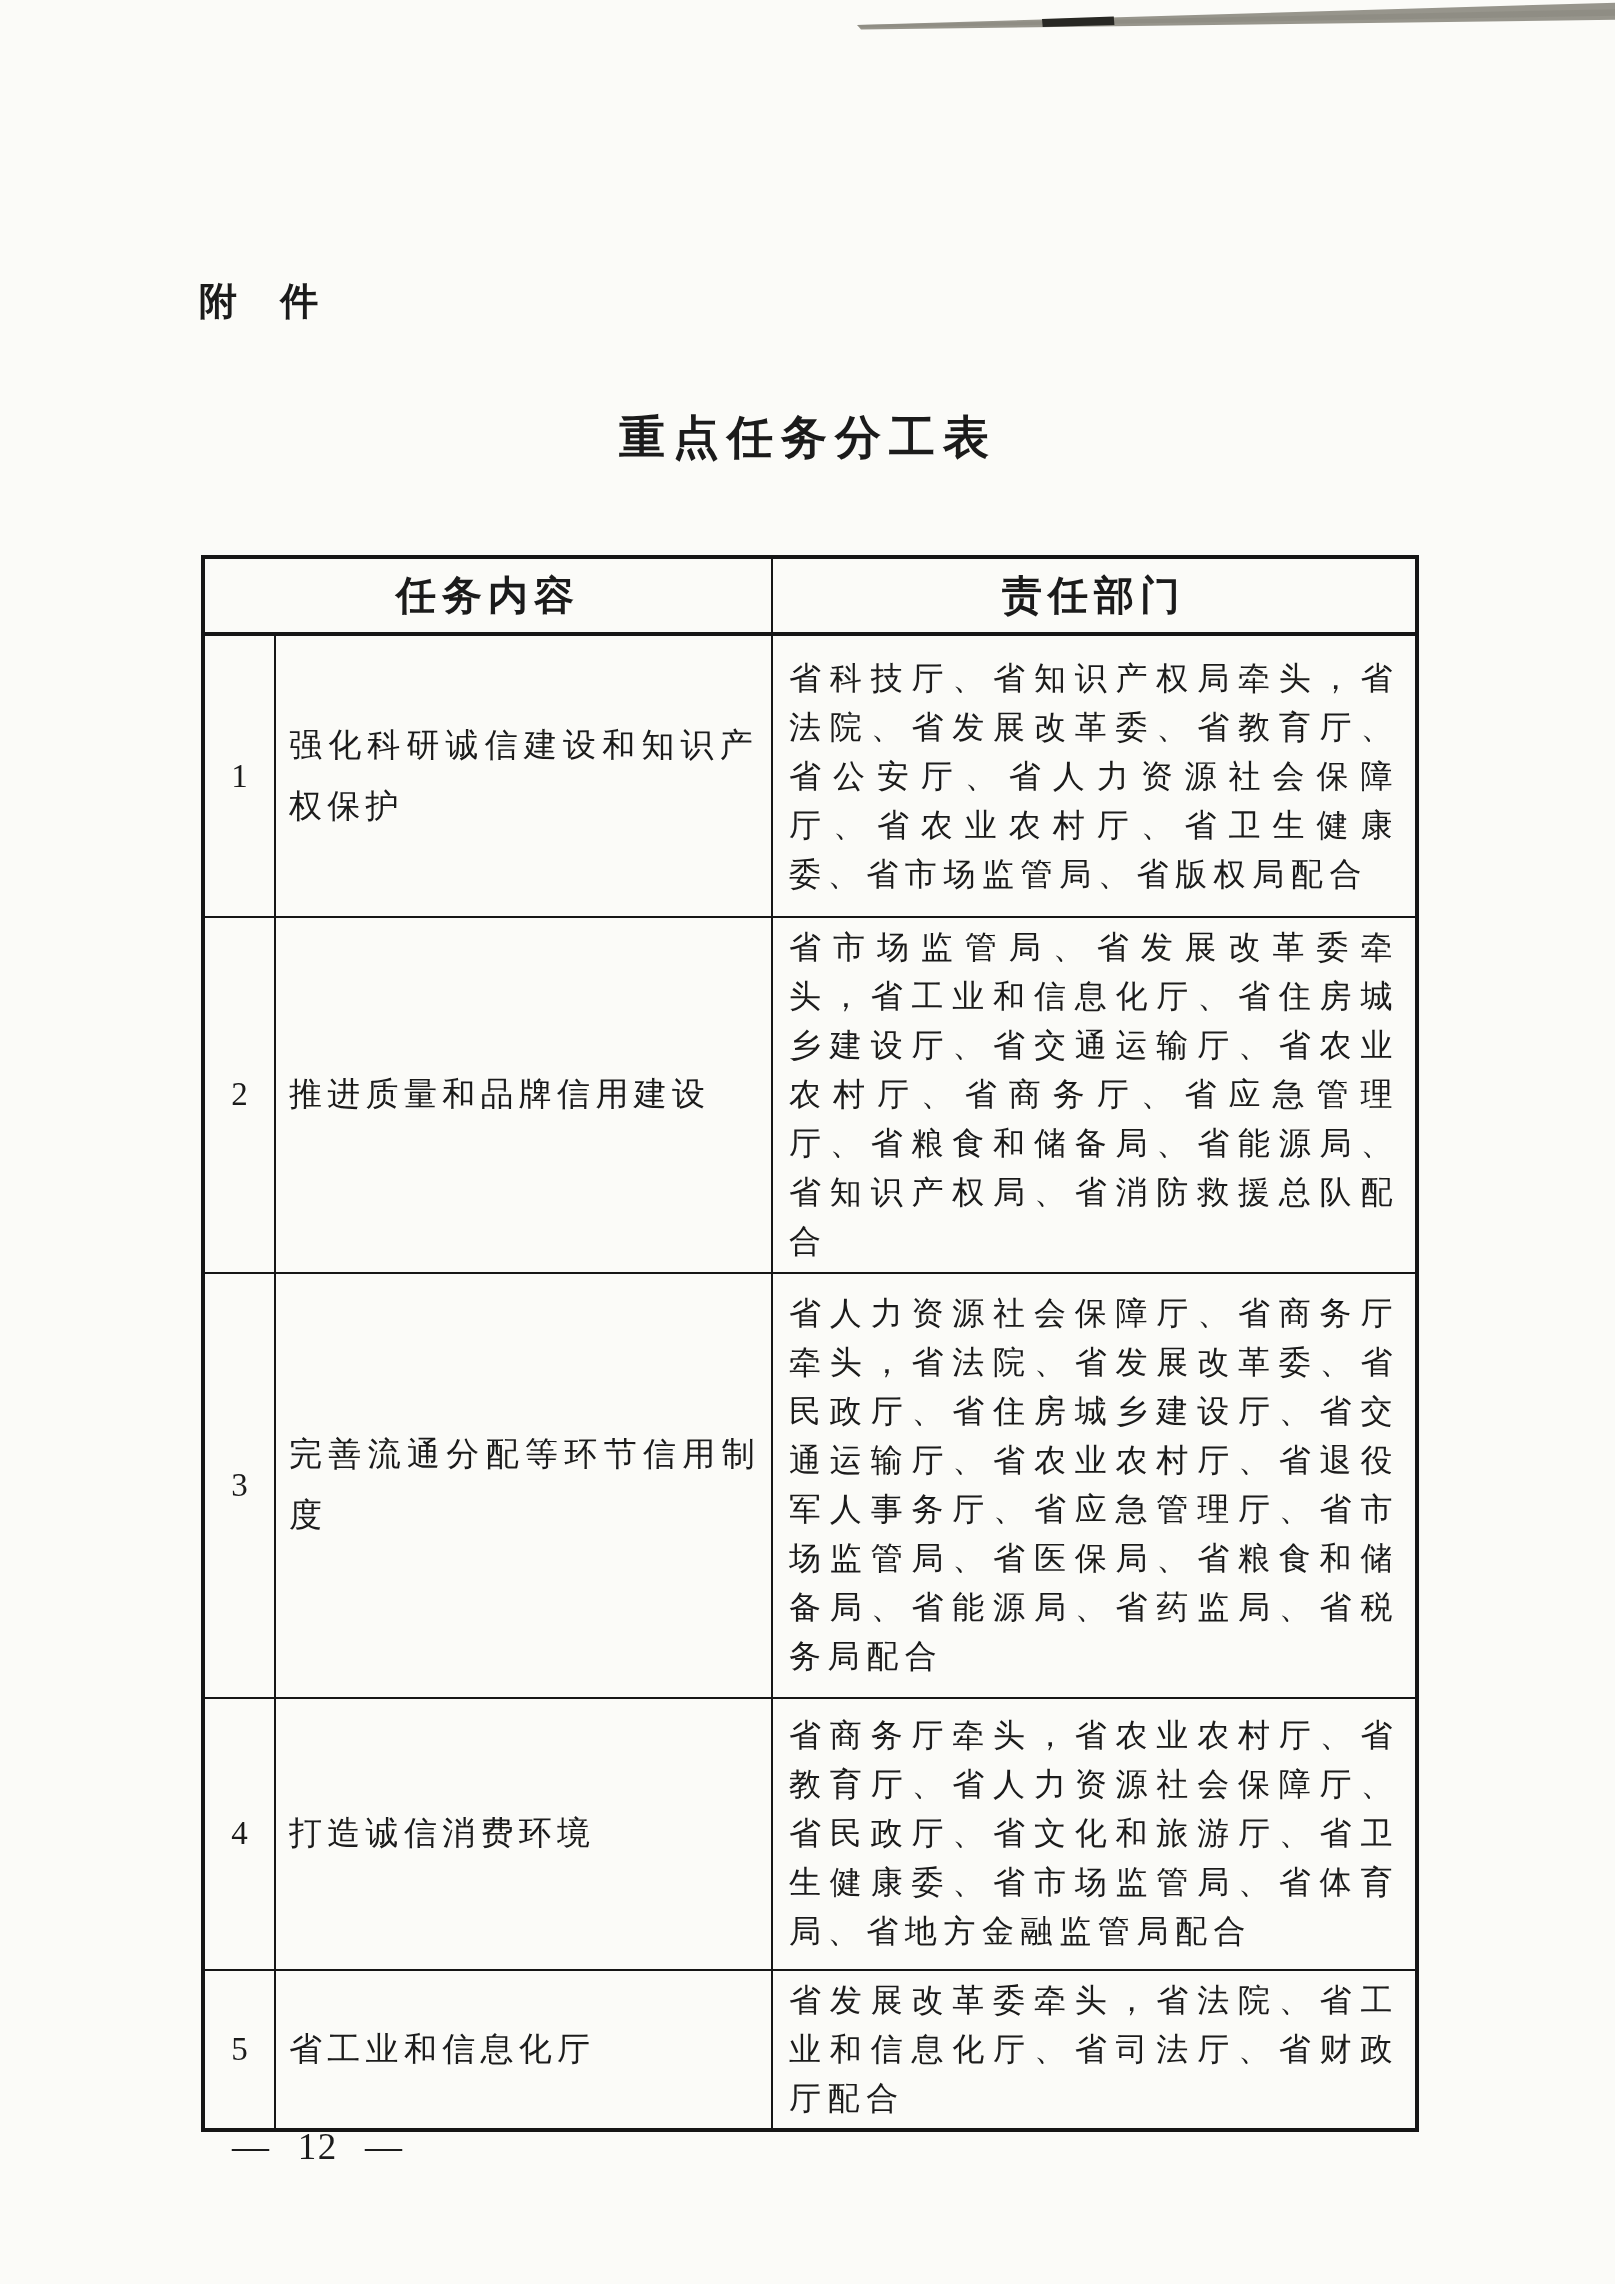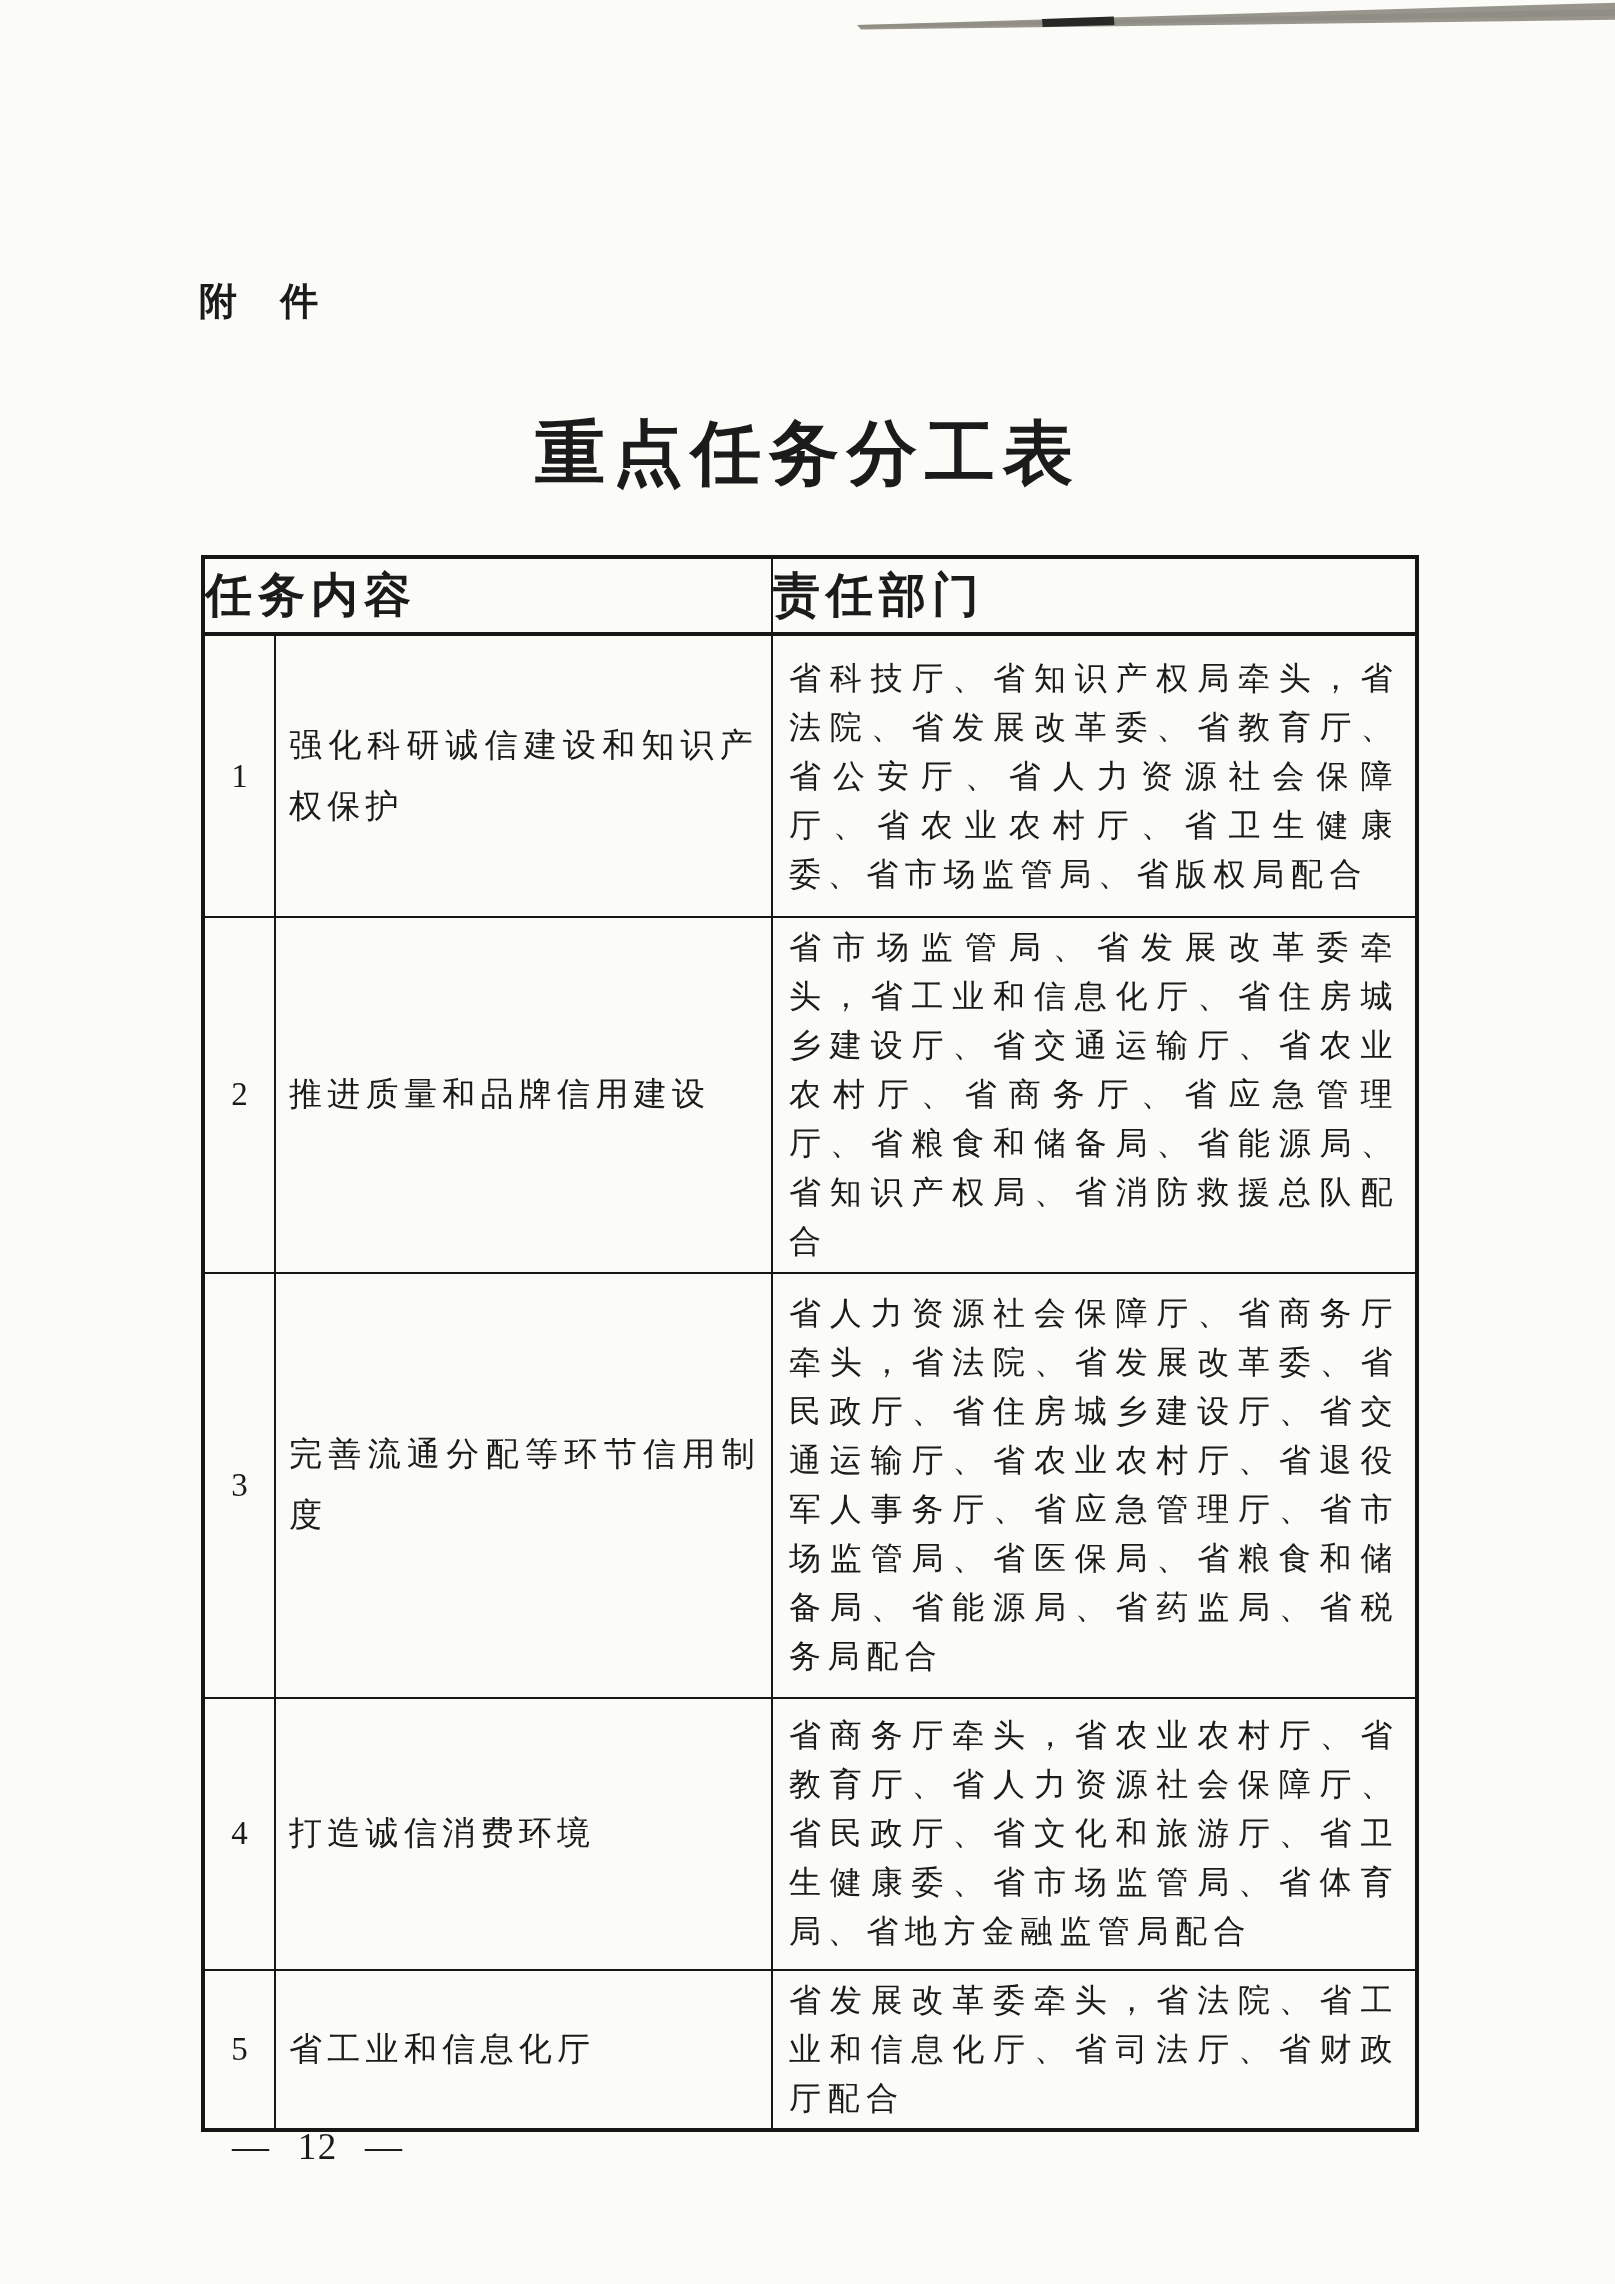--- a/index.html
+++ b/index.html
@@ -25,44 +25,44 @@
     font-weight: 700;
     letter-spacing: 2.6px;
     white-space: pre;
   }
   .doc-title {
     position: absolute;
     left: 0;
     top: 407px;
     width: 100%;
     text-align: center;
-    font-size: 70px;
+    font-size: 46px;
     font-weight: 700;
     letter-spacing: 8px;
     font-family: Liberation Serif, serif;
   }
   table.task-table {
     position: absolute;
     left: 201px;
     top: 555px;
     width: 1214px;
     border-collapse: collapse;
     table-layout: fixed;
     border: 4.6px solid #161616;
   }
   .task-table th, .task-table td {
     border: 2.6px solid #161616;
     vertical-align: middle;
   }
   .task-table th {
     height: 77px;
-    font-size: 47px;
+    font-size: 40px;
     font-weight: 700;
     letter-spacing: 6px;
-    text-align: left;
+    text-align: center;
     border-bottom-width: 4px;
   }
   td.cell-no {
     text-align: center;
     font-size: 33px;
   }
   td.cell-task {
     font-size: 33px;
     letter-spacing: 5.3px;
     line-height: 61px;

